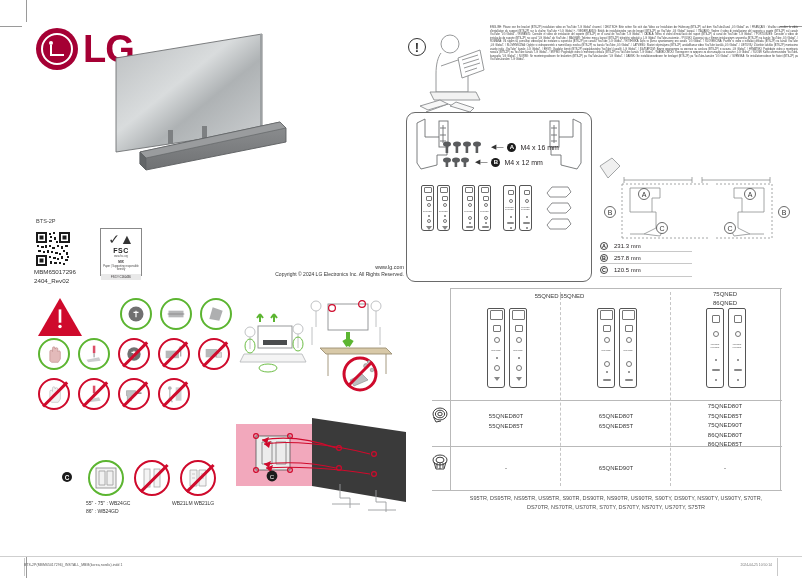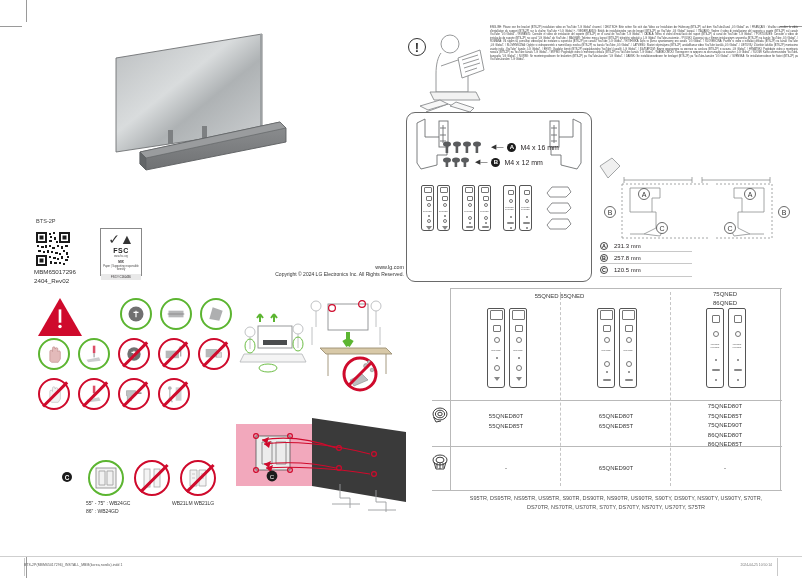--- a/index.html
+++ b/index.html
@@ -138,20 +138,28 @@
 
 <div class="page">
 
   <div class="crop v" style="left:26px;top:-4px;"></div>
   <div class="crop h" style="left:-4px;top:26px;"></div>
   <div class="crop v" style="left:26px;top:556px;"></div>
   <div class="crop h" style="left:-4px;top:556px;"></div>
   <div class="crop h" style="right:-4px;top:26px;"></div>
   <div class="crop h" style="right:-4px;top:556px;"></div>
 
+  <div class="lg-logo">
+    <div class="lg-circle">
+      <div class="eye"></div>
+        <div class="nose"></div>
+        <div class="mouth"></div>
+    </div>
+    <div class="lg-word">LG</div>
+  </div>
 
   <div class="hero">
     <svg width="260" height="160" viewBox="0 0 260 160">
       <defs>
         <linearGradient id="scr" x1="0" y1="0" x2="1" y2="1">
           <stop offset="0%" stop-color="#b9bcbe"></stop>
             <stop offset="42%" stop-color="#d9dcdd"></stop>
           <stop offset="60%" stop-color="#aeb2b4"></stop>
             <stop offset="100%" stop-color="#cfd2d4"></stop>
         </linearGradient>

